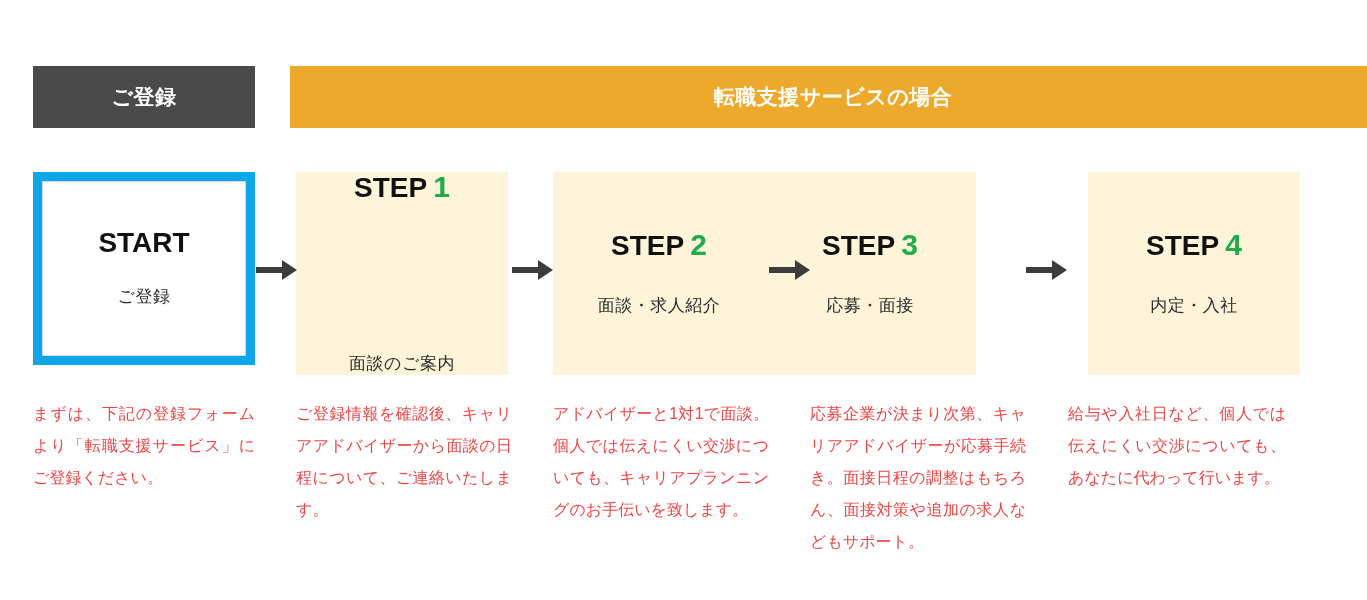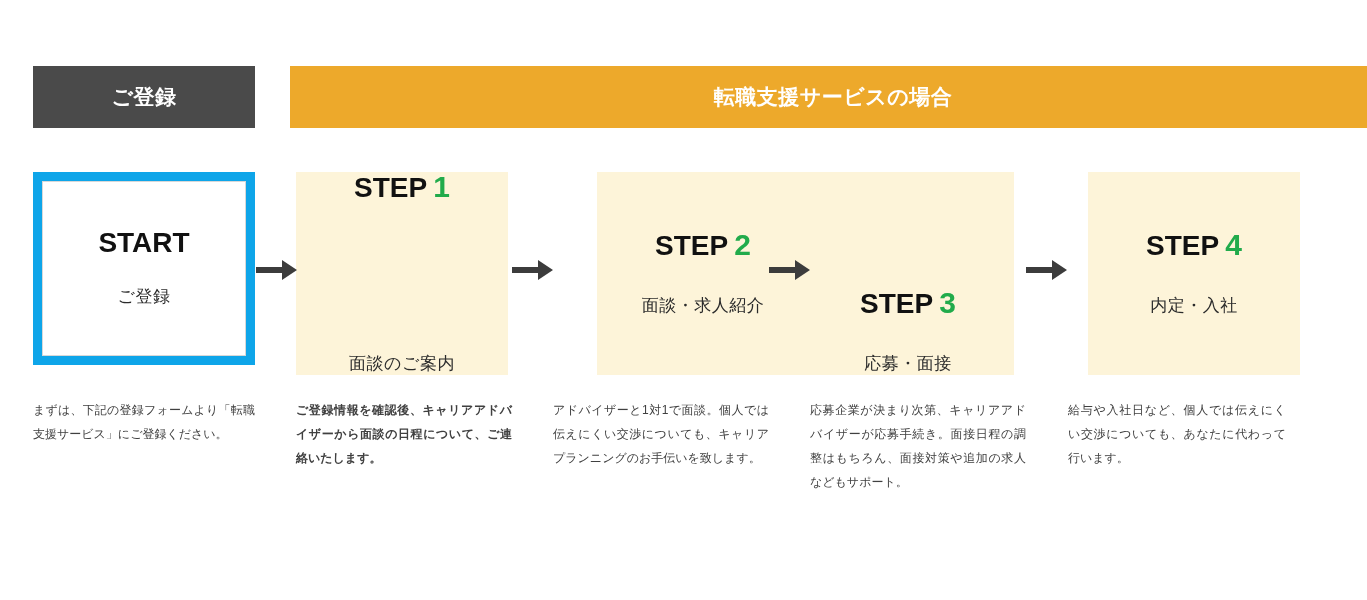--- a/index.html
+++ b/index.html
@@ -77,22 +77,22 @@
     left: 0; top: 0; right: 0; bottom: 0;
     border: 1px solid #d8d8d8;
     pointer-events: none;
   }
   .card.step {
     width: 212px;
     height: 203px;
     background: #fdf4d9;
   }
   .card.step-1 { left: 296px; justify-content: space-between; }
-  .card.step-2 { left: 553px; margin-left: 44px; }
-  .card.step-3 { left: 802px; justify-content: flex-end; }
+  .card.step-2 { left: 553px; }
+  .card.step-3 { left: 764px; }
   .card.step-4 { left: 1088px; }
 
   .card-title {
     font-size: 28px;
     font-weight: bold;
     color: #111111;
     line-height: 1;
     margin-bottom: 34px;
     white-space: nowrap;
   }
@@ -130,28 +130,28 @@
   
   .desc-row {
     position: absolute;
     left: 0;
     top: 398px;
     width: 1367px;
   }
   .desc {
     position: absolute;
     top: 0;
-    font-size: 12px;
+    font-size: 16px;
     line-height: 2.0;
-    color: #404040;
+    color: #ef4444;
     text-align: justify;
     text-justify: inter-character;
   }
   .desc-0 { left: 33px;   width: 222px; }
-  .desc-1 { left: 296px;  width: 216px; font-weight: bold; }
+  .desc-1 { left: 296px;  width: 216px; }
   .desc-2 { left: 553px;  width: 216px; }
   .desc-3 { left: 810px;  width: 216px; }
   .desc-4 { left: 1068px; width: 218px; }
 </style>
 </head>
 <body>
 
 <div class="header-row">
   <div class="header-tab dark">
     <span>ご登録</span>

